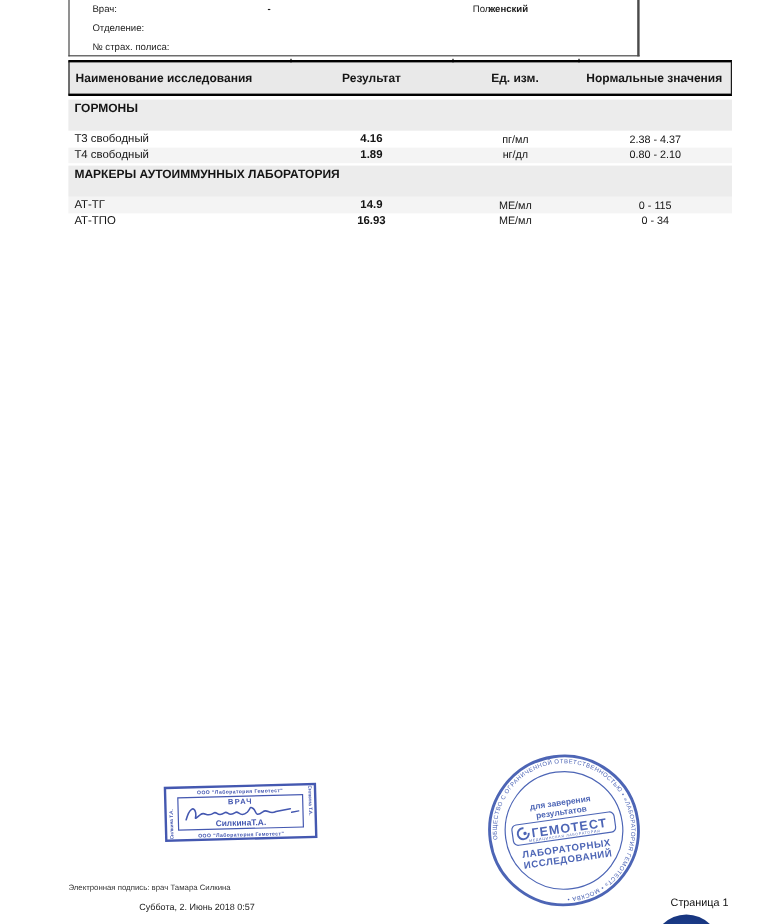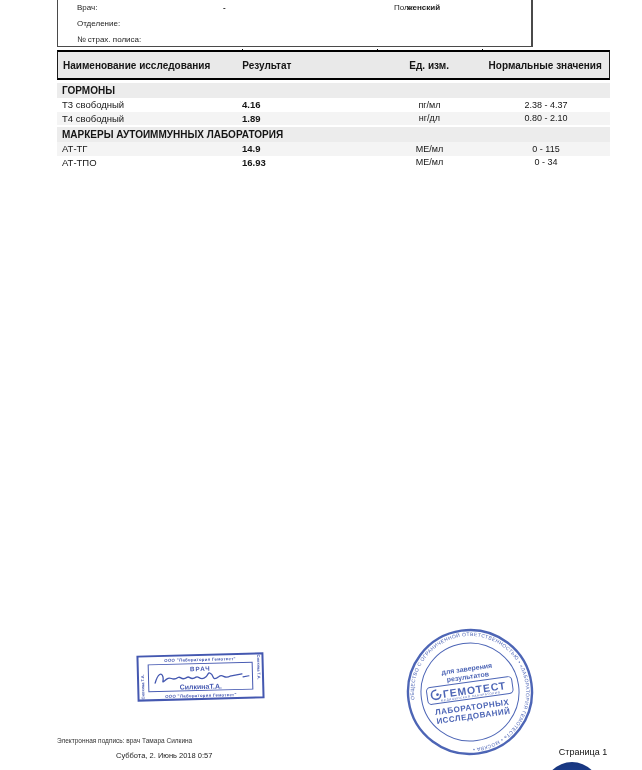--- a/index.html
+++ b/index.html
@@ -22,26 +22,26 @@
   
   .rtable { position:absolute; left:57px; top:50px; width:553px; }
   .thead {
     display:flex; align-items:center; height:30px;
     background:#e9e9e9; border:1px solid #1a1a1a;
     border-top:2px solid #000; border-bottom:2px solid #000;
     font-weight:bold; font-size:10px; line-height:11px;
   }
   .tick { position:absolute; top:-3px; width:1px; height:3px; background:#000; }
   .c-name  { width:185px; text-align:left; padding-left:5px; }
-  .c-res   { width:135px; }
+  .c-res   { width:135px; text-align:center; }
   .c-units { width:105px; text-align:center; }
   .c-norm  { width:128px; text-align:center; }
   .tbody { margin-top:3px; }
   .sec-row {
-    height:15px; line-height:15px; background:#ececec;
+    height:26px; line-height:15px; background:#ececec;
     font-weight:bold; font-size:10px; padding-left:5px;
   }
   .data-row { display:flex; align-items:center; height:13.5px; font-size:9.5px; background:#fff; }
   .data-row.alt { background:#f4f4f4; }
   .data-row .c-res { font-weight:bold; }
   .data-row .c-units, .data-row .c-norm { font-size:9px; }
 
   
   .doc-stamp {
     position:absolute; left:137px; top:654px; width:127px; height:46px;

